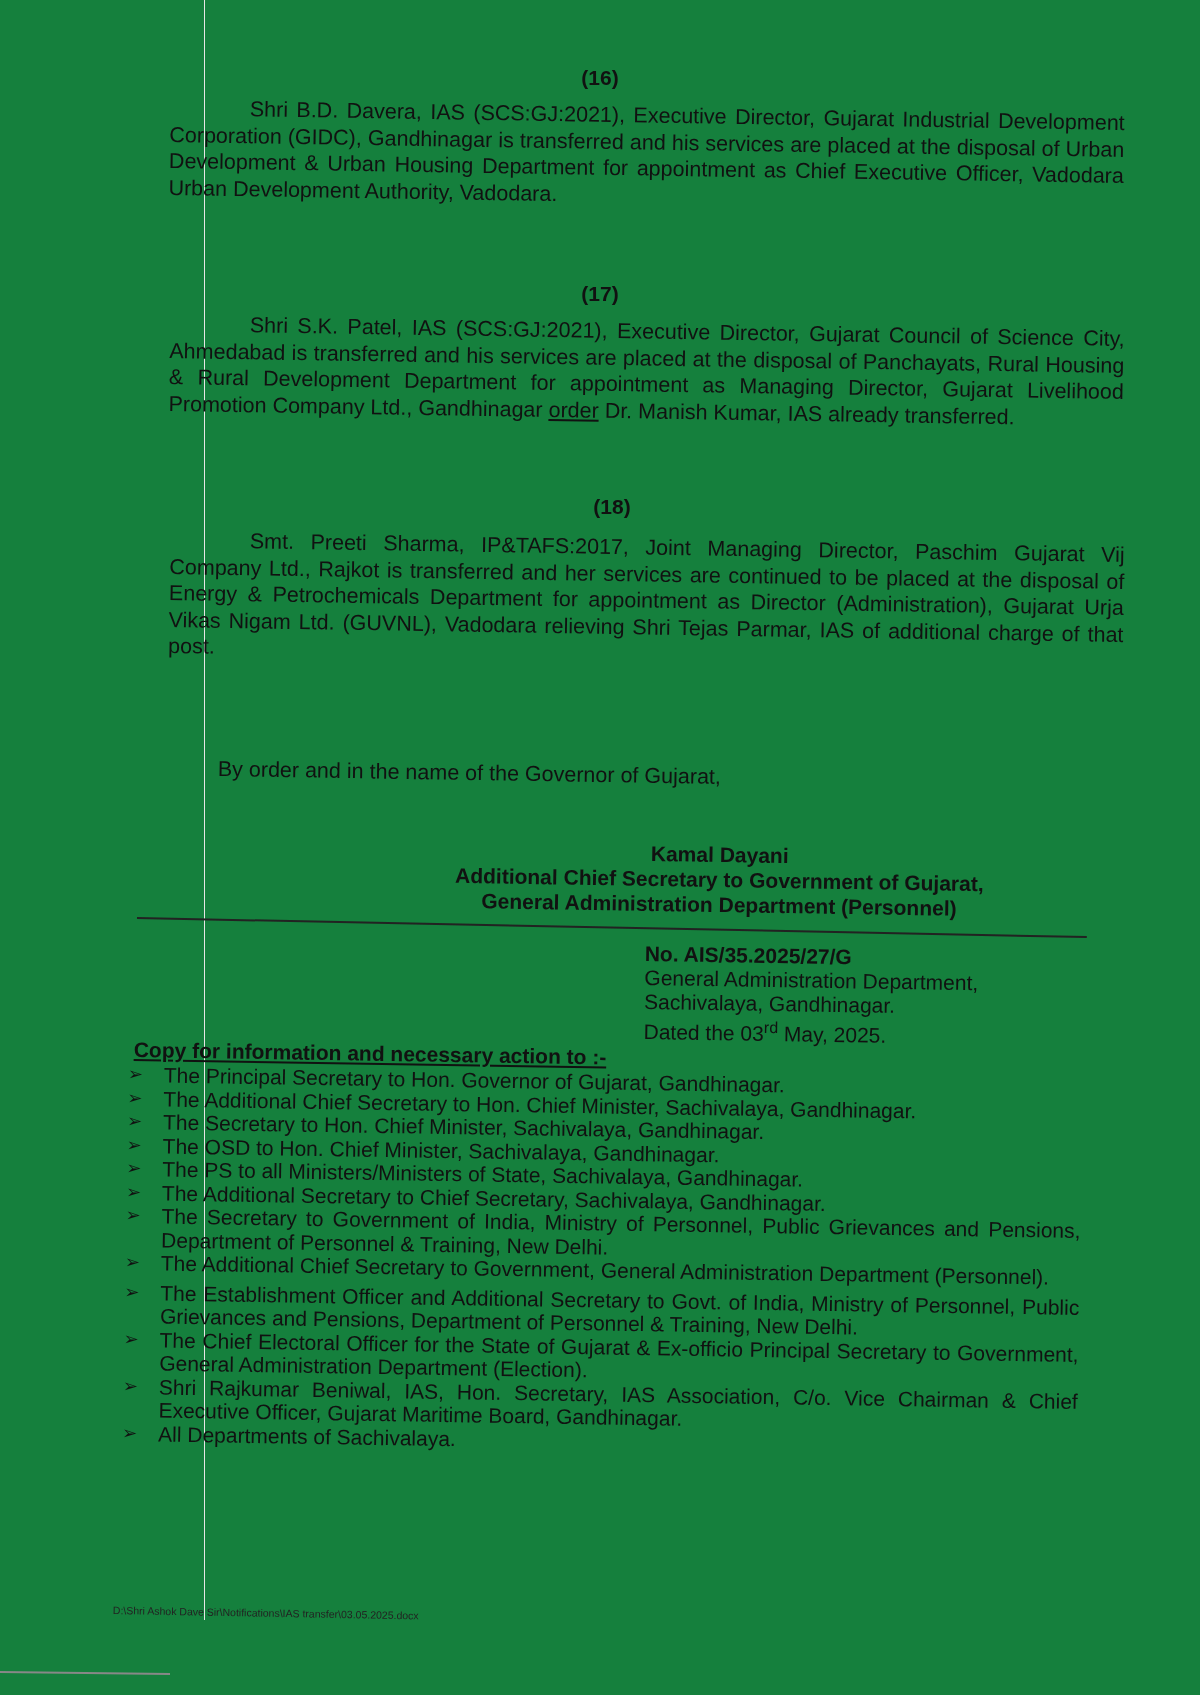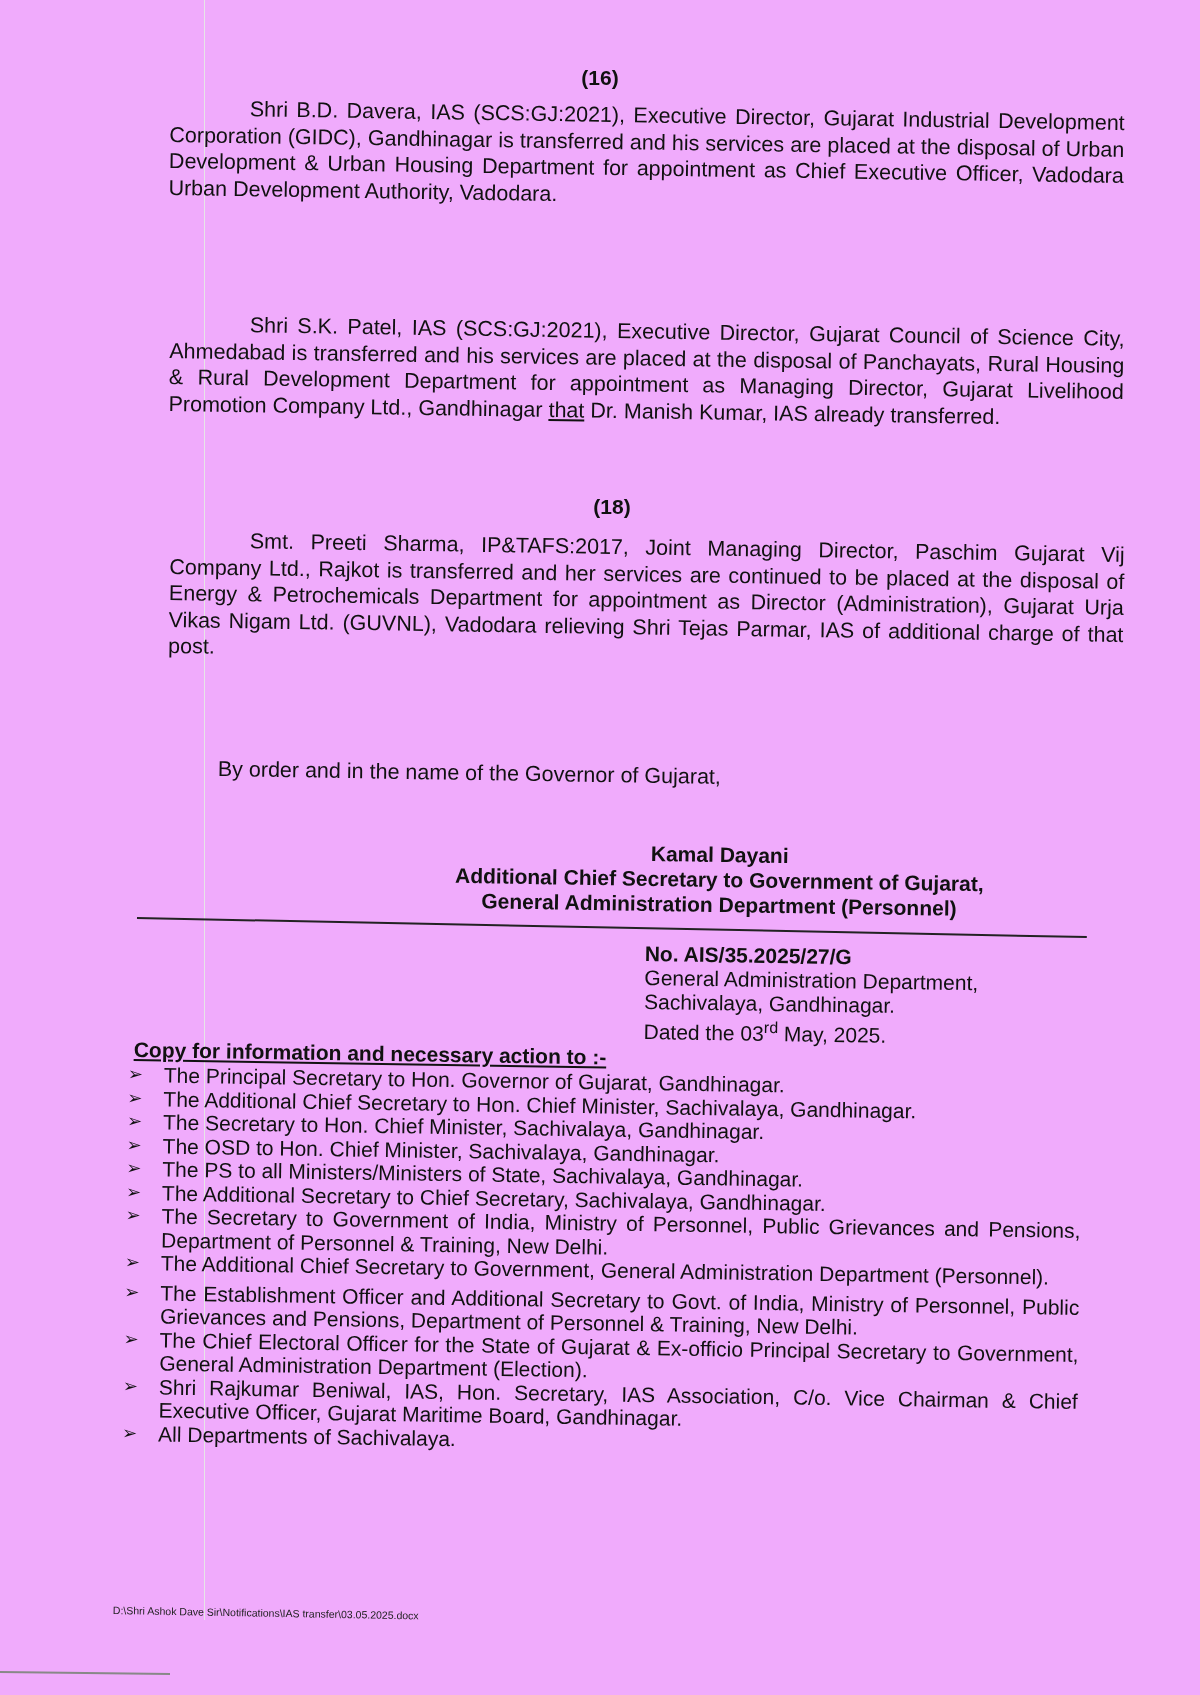--- a/index.html
+++ b/index.html
@@ -1,18 +1,18 @@
 <!DOCTYPE html>
 <html><head>
 <meta charset="utf-8">
 <style>
   html, body { margin: 0; padding: 0; background: #ffffff; }
   body { width: 1200px; height: 1695px; position: relative; overflow: hidden;
          font-family: "Liberation Sans", sans-serif; color: #111; }
-  .page { position: absolute; left: 0; top: 0; width: 1200px; height: 1695px; background: #f0abfc; }
+  .page { position: absolute; left: 0; top: 0; width: 1200px; height: 1695px; background: #15803d; }
   .scan-edge { position: absolute; left: 204px; top: 0; width: 1px; height: 1620px; background: #e6e6e6; }
   .heading { position: absolute; left: 0; width: 1200px; text-align: center; font-weight: bold; font-size: 21px; }
   .para { position: absolute; left: 170px; width: 955px; font-size: 21.5px; line-height: 26.5px;
           text-align: justify; transform: rotate(0.9deg); transform-origin: left top; }
   .para .indent { display: inline-block; width: 80px; }
   .u { text-decoration: underline; }
   .order { position: absolute; left: 218px; top: 757px; font-size: 21.5px; transform: rotate(0.9deg); transform-origin: left top; }
   .sig { position: absolute; left: 400px; top: 837px; width: 640px; text-align: center; font-weight: bold;
          font-size: 21px; line-height: 25px; transform: rotate(0.9deg); transform-origin: left top; }
   .sig .name { font-size: 21px; }
@@ -34,23 +34,24 @@
 <body>
 
 <div class="page">
   <div class="scan-edge"></div>
 
   <div class="heading" style="top:66px;">(16)</div>
   <div class="para" style="top:95px;">
     <span class="indent"></span><span>Shri B.D. Davera, IAS (SCS:GJ:2021), Executive Director, Gujarat Industrial Development Corporation (GIDC), Gandhinagar is transferred and his services are placed at the disposal of Urban Development &amp; Urban Housing Department for appointment as Chief Executive Officer, Vadodara Urban Development Authority, Vadodara.</span>
   </div>
 
+  <div class="heading" style="top:282px;">(17)</div>
   <div class="para" style="top:311px;">
     <span class="indent"></span><span>Shri S.K. Patel, IAS (SCS:GJ:2021), Executive Director, Gujarat Council of Science City, Ahmedabad is transferred and his services are placed at the disposal of Panchayats, Rural Housing &amp; Rural Development Department for appointment as Managing Director, Gujarat Livelihood Promotion Company Ltd., Gandhinagar</span>
-    <span class="u">that</span>
+    <span class="u">order</span>
     <span>Dr. Manish Kumar, IAS already transferred.</span>
   </div>
 
   <div class="heading" style="top:495px;padding-left:12px;">(18)</div>
   <div class="para" style="top:527px;">
     <span class="indent"></span><span>Smt. Preeti Sharma, IP&amp;TAFS:2017, Joint Managing Director, Paschim Gujarat Vij Company Ltd., Rajkot is transferred and her services are continued to be placed at the disposal of Energy &amp; Petrochemicals Department for appointment as Director (Administration), Gujarat Urja Vikas Nigam Ltd. (GUVNL), Vadodara relieving Shri Tejas Parmar, IAS of additional charge of that post.</span>
   </div>
 
   <div class="order">By order and in the name of the Governor of Gujarat,</div>
 

